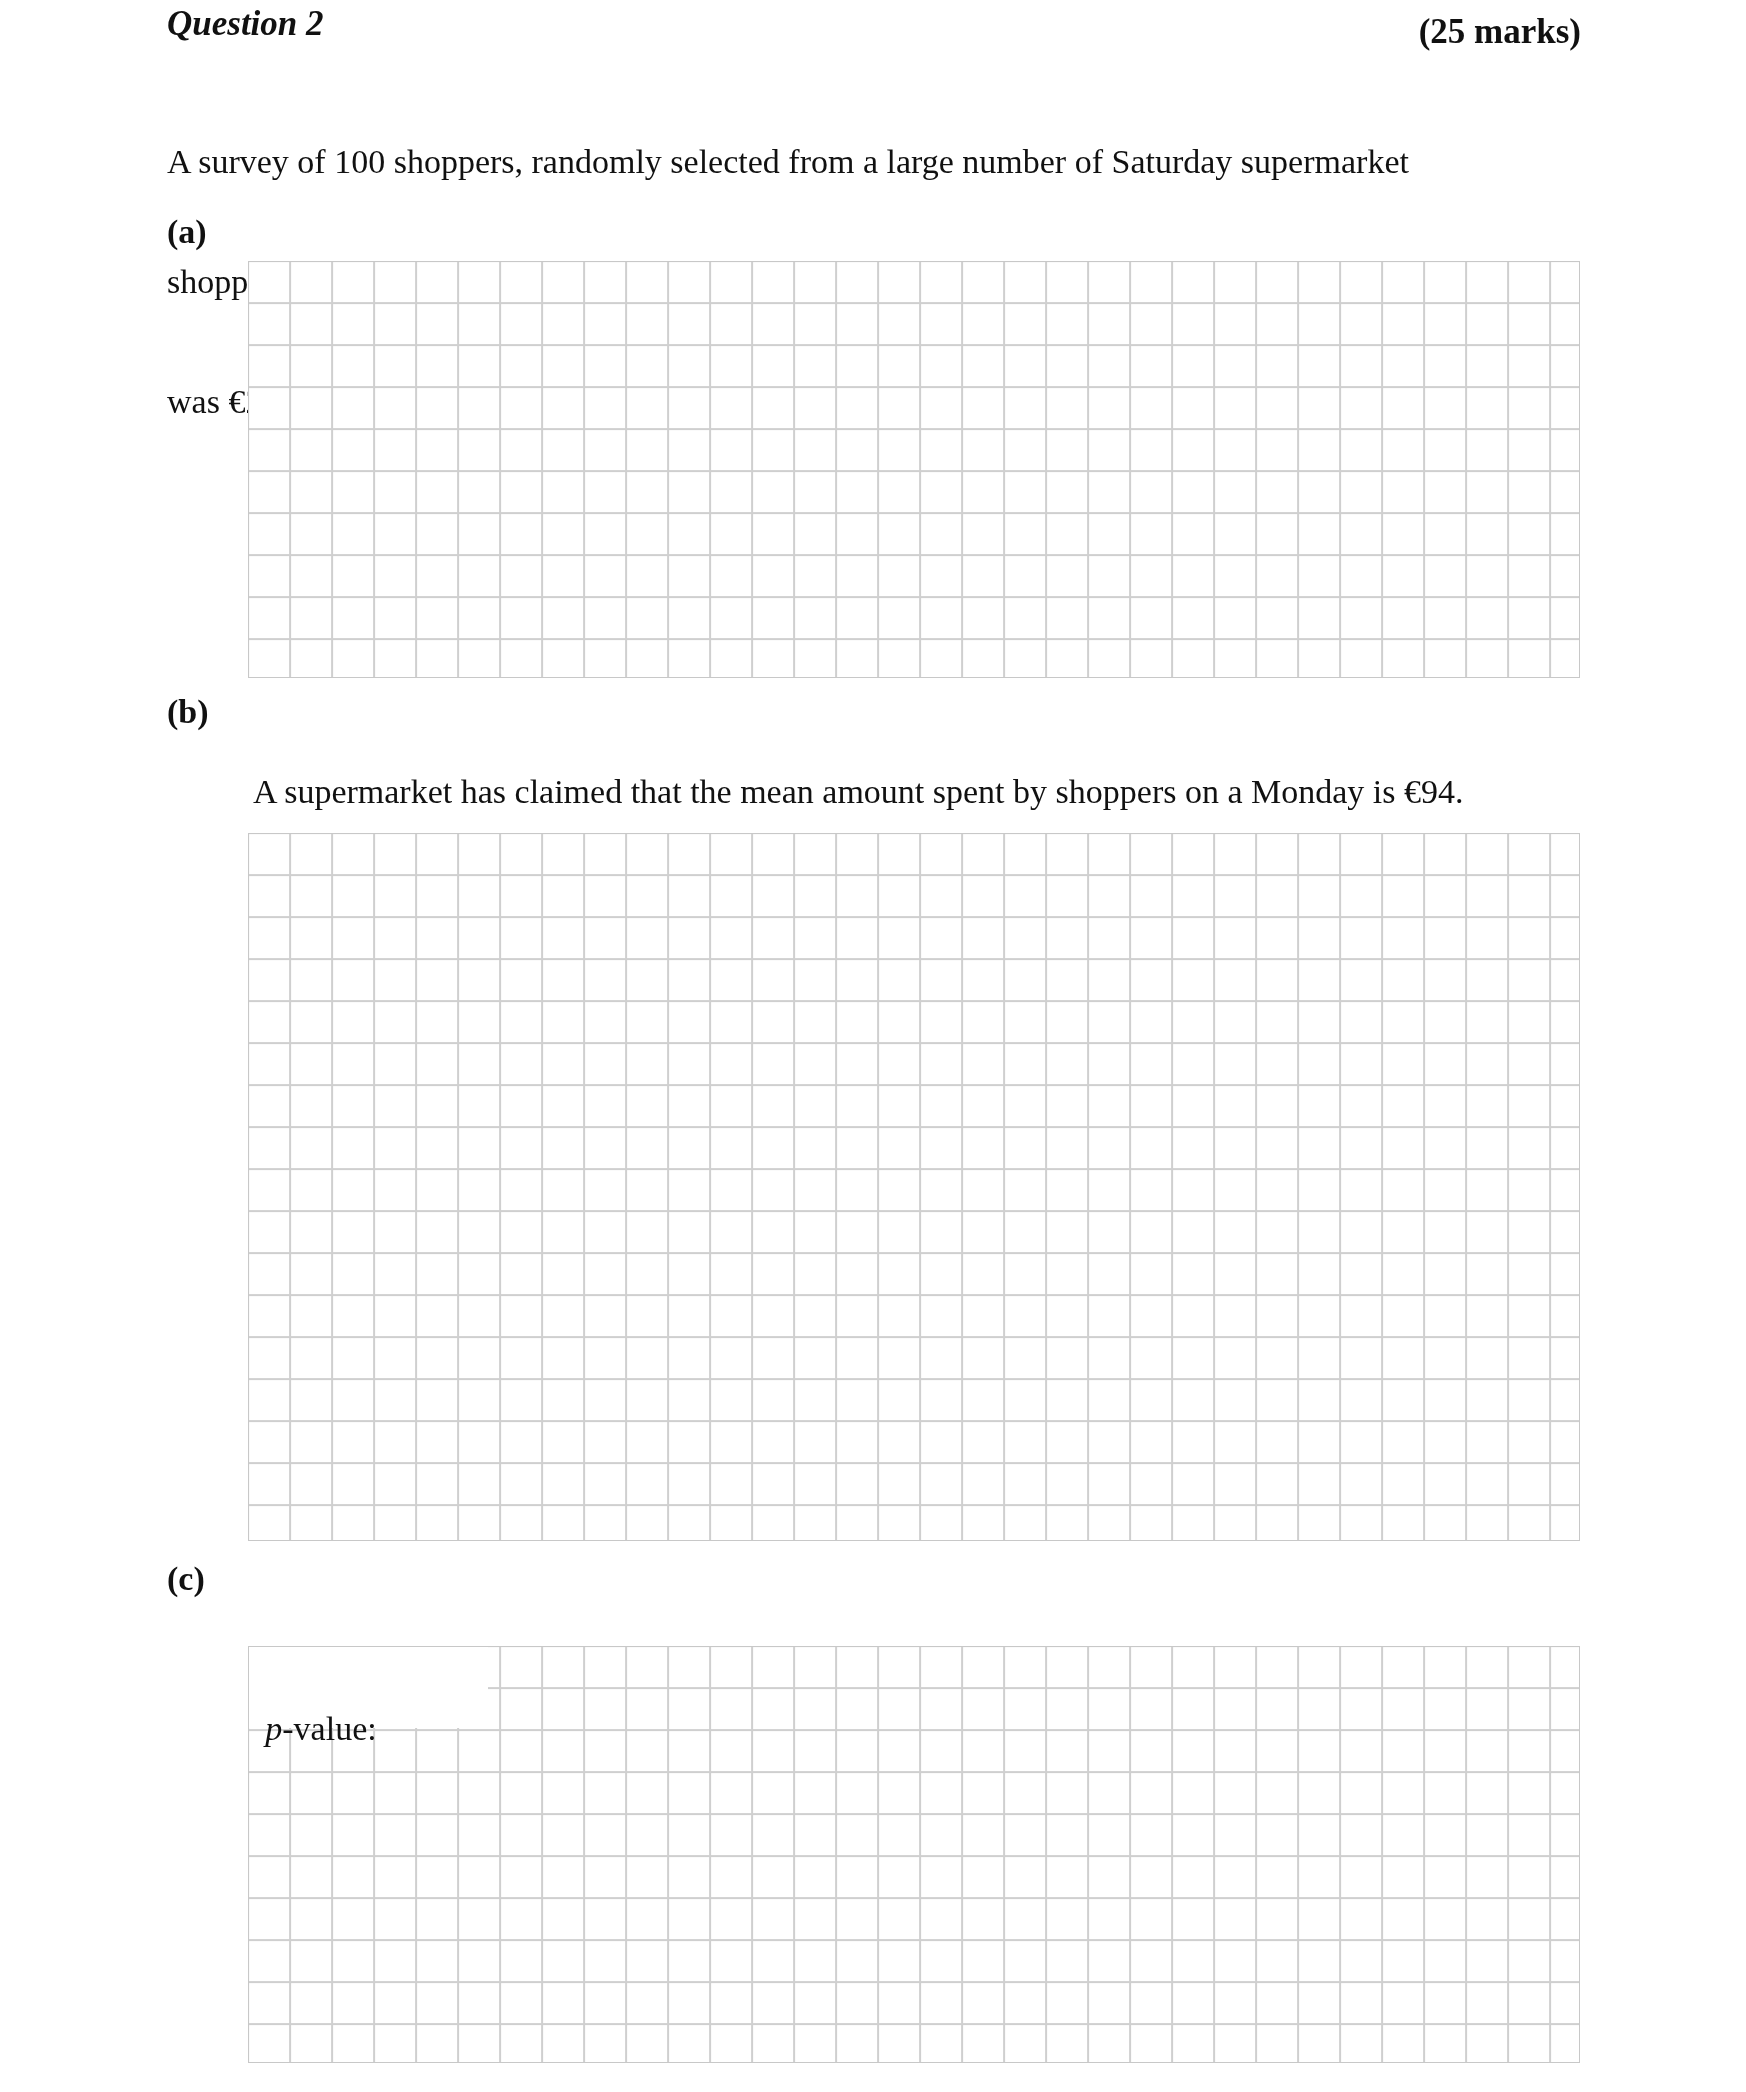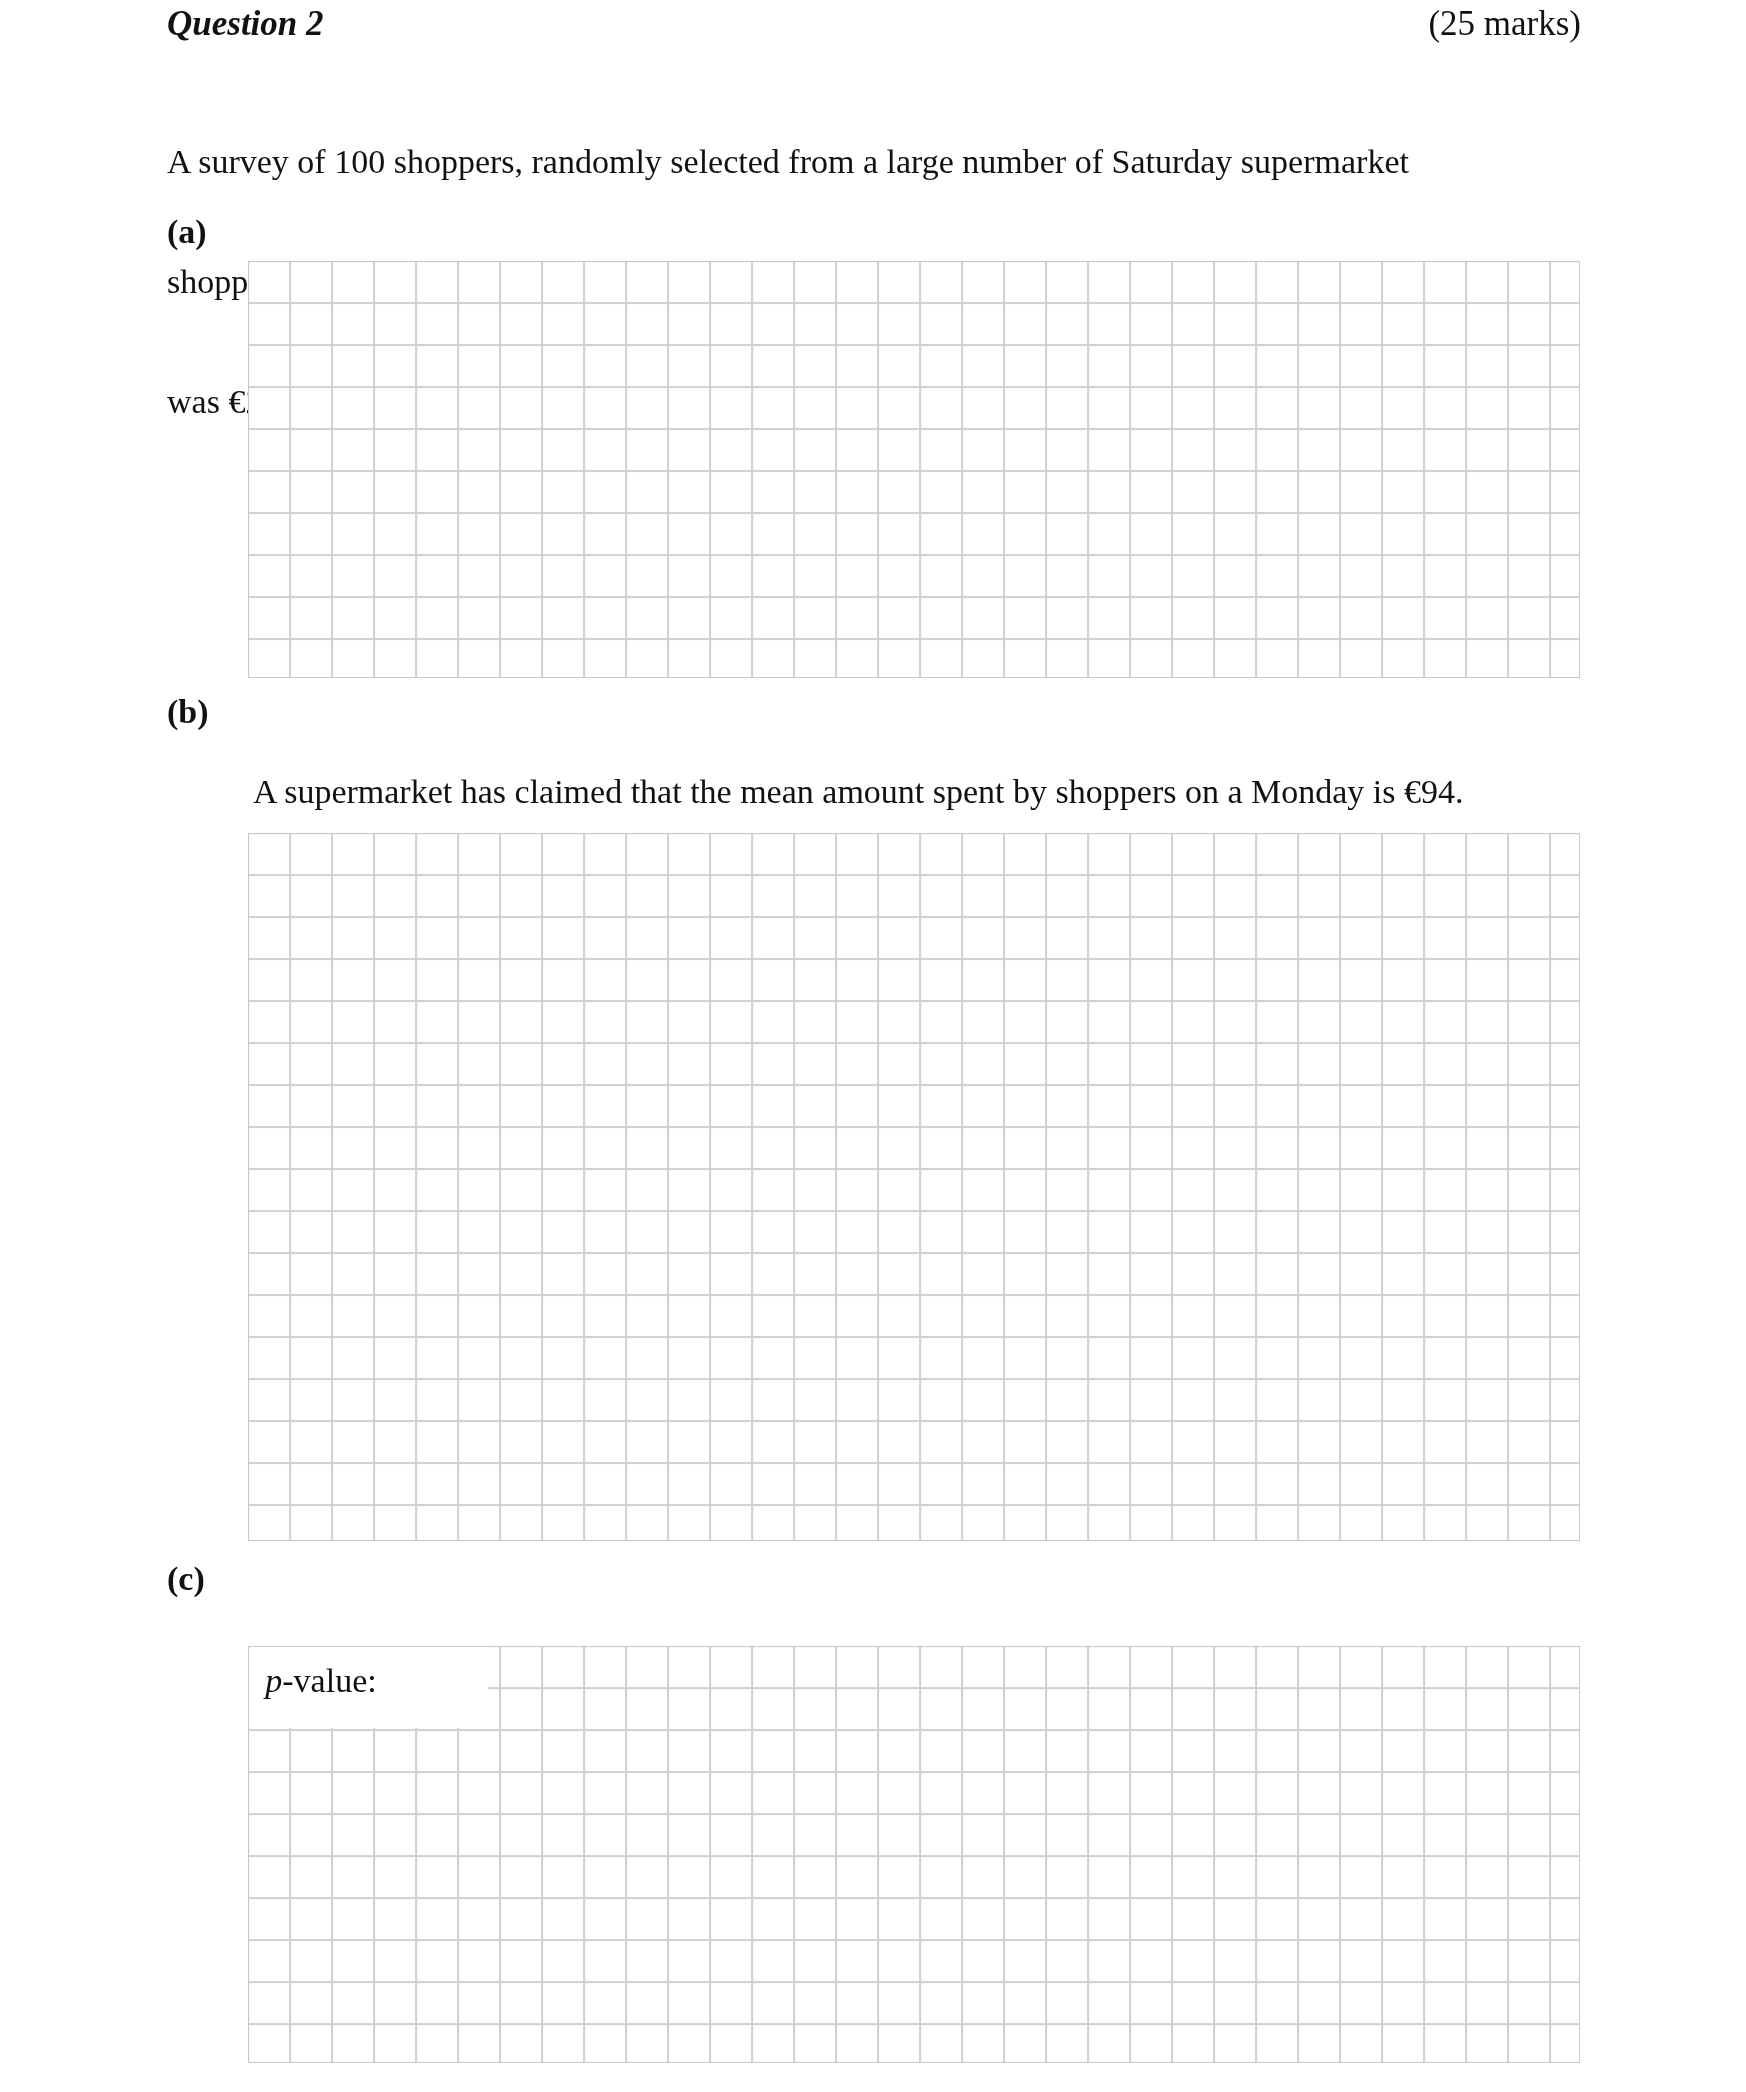--- a/index.html
+++ b/index.html
@@ -14,22 +14,22 @@
       overflow: hidden;
       font-family: "Liberation Serif", "DejaVu Serif", serif;
       color: #111111;
     }
     .abs { position: absolute; white-space: pre; }
     .title {
       left: 167px; top: 3.8px;
       font-size: 35px; font-weight: bold; line-height: 40px; font-style: italic;
     }
     .marks {
-      right: 166px; top: 4px;
-      font-size: 35px; font-weight: normal; line-height: 40px;
+      right: 166px; top: 12px;
+      font-size: 35px; font-weight: bold; line-height: 40px;
     }
     .para {
       font-size: 34px;
       line-height: 40px;
     }
     .intro { left: 167px; top: 62px; }
     .part-label {
       font-size: 34px; font-weight: bold; line-height: 40px;
       left: 167px;
     }
@@ -53,20 +53,21 @@
       background: #ffffff;
       left: 0px;
       width: 239px;
       height: 81px;
     }
     .box-label {
       position: absolute;
       font-size: 34px;
       line-height: 40px;
       white-space: pre;
+      margin-top: 48px;
     }
     i { font-style: italic; }
     b { font-weight: bold; }
   </style>
 </head>
 <body>
 
 <div class="abs title">Question 2</div>
 <div class="abs marks">(25 marks)</div>
 

